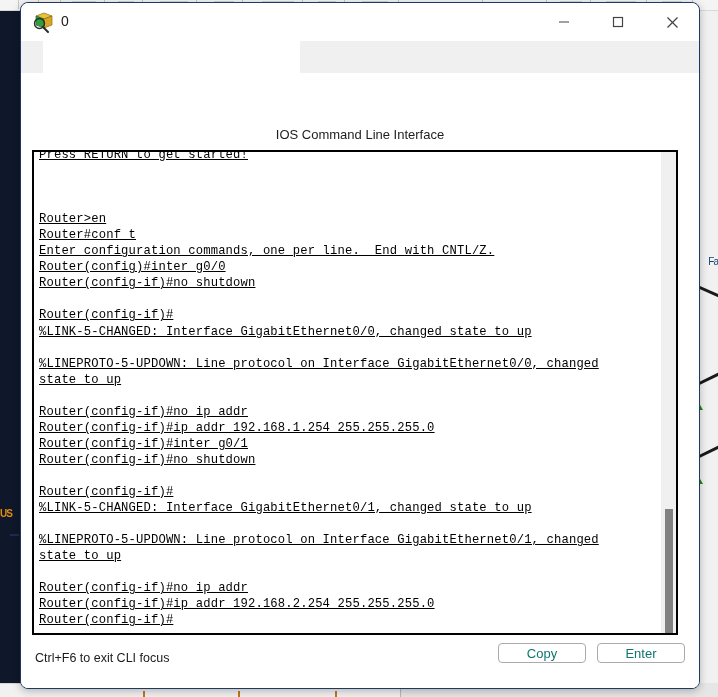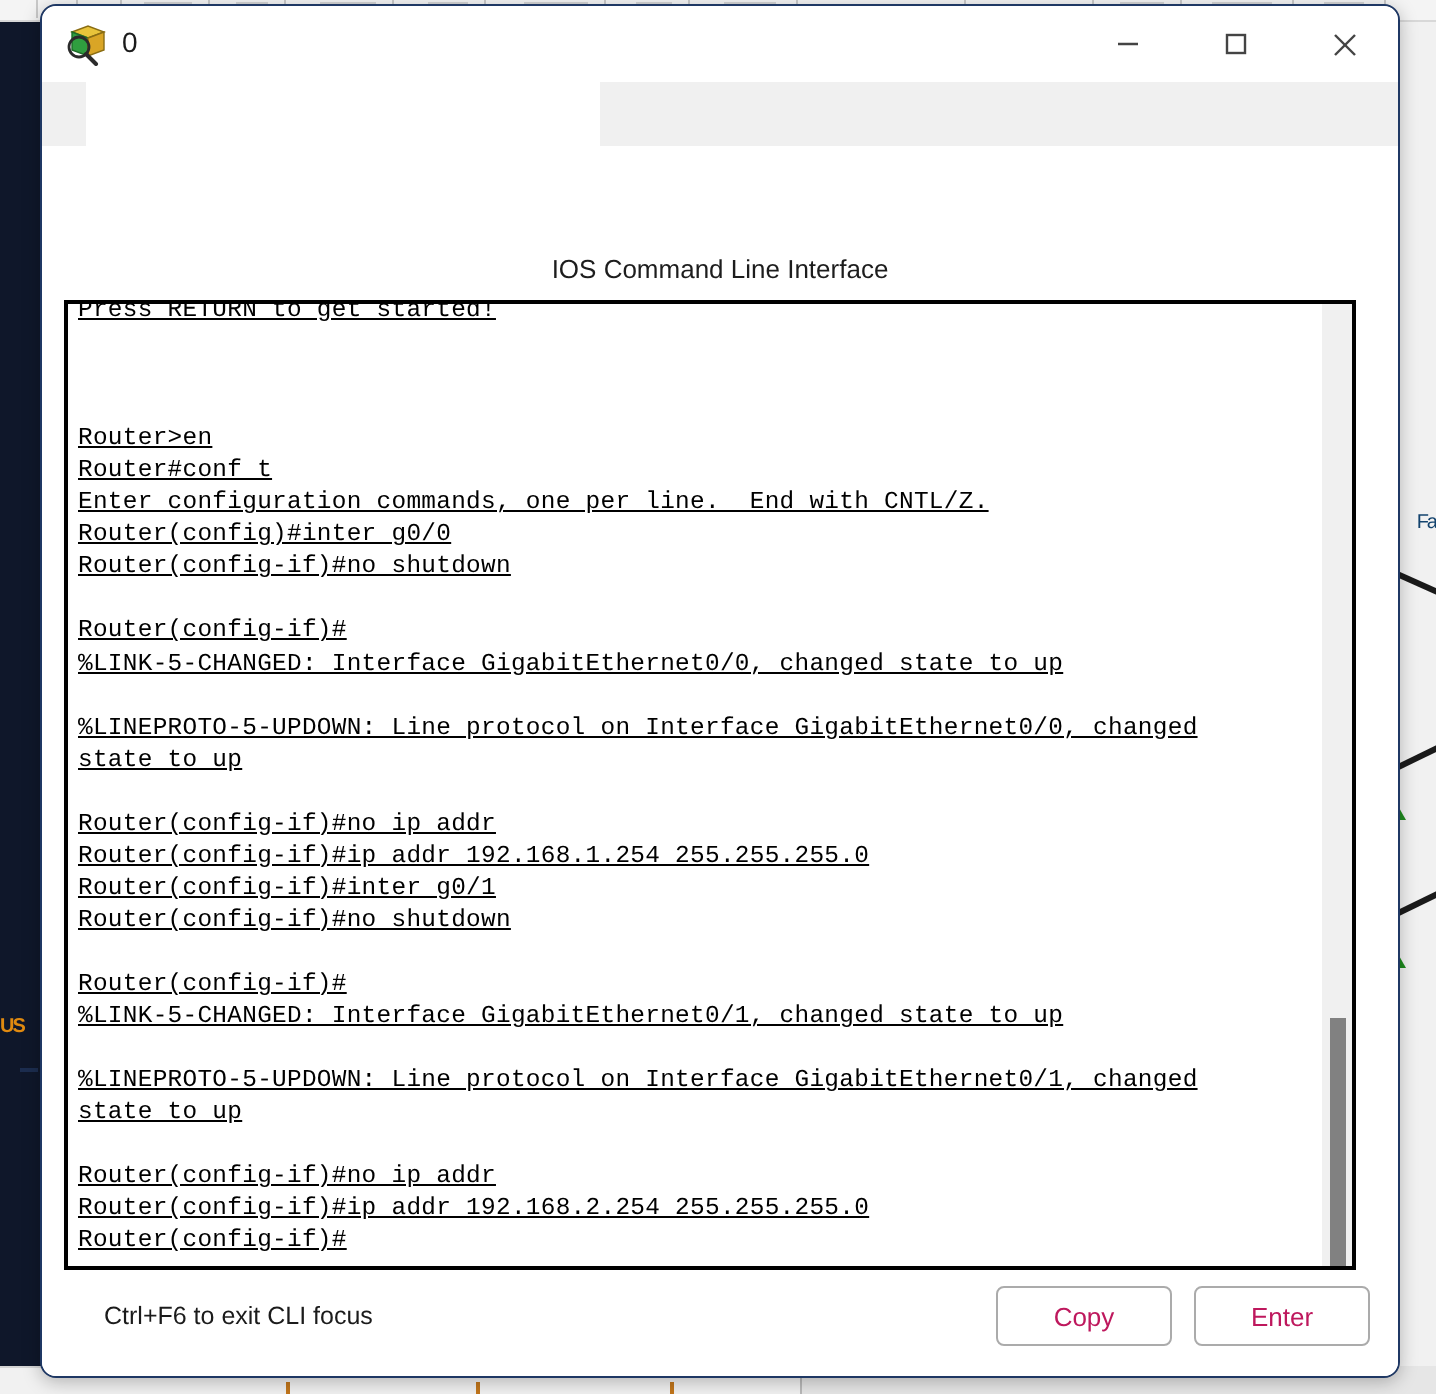--- a/index.html
+++ b/index.html
@@ -189,31 +189,31 @@
     background: #f0f0f0;
   }
   #term-scroll-thumb {
     position: absolute; right: 3px; top: 357px; width: 8px; height: 139px;
     background: #818181;
   }
 
   
   #footer-hint {
     position: absolute; left: 14px; top: 578px;
-    font-size: 12.5px; color: #1b1b1b; margin-left: 17px;
+    font-size: 12.5px; color: #1b1b1b;
   }
   .pt-btn {
     position: absolute; top: 570px;
-    width: 88px; height: 30px;
+    width: 88px; height: 20px;
     background: #ffffff;
     border: 1px solid #ababab;
     border-radius: 4px;
     font-family: "Liberation Sans", sans-serif;
     font-size: 13px;
-    color: #be185d;
+    color: #0f766e;
     cursor: default;
   }
   #btn-copy  { left: 477px; }
   #btn-paste { left: 576px; }
   #bottom-bar {
     position: absolute; left: 0; right: 0; top: 646px; bottom: 0;
     background: #f0f0f0;
     border-bottom-left-radius: 7px;
     border-bottom-right-radius: 7px;
   }

